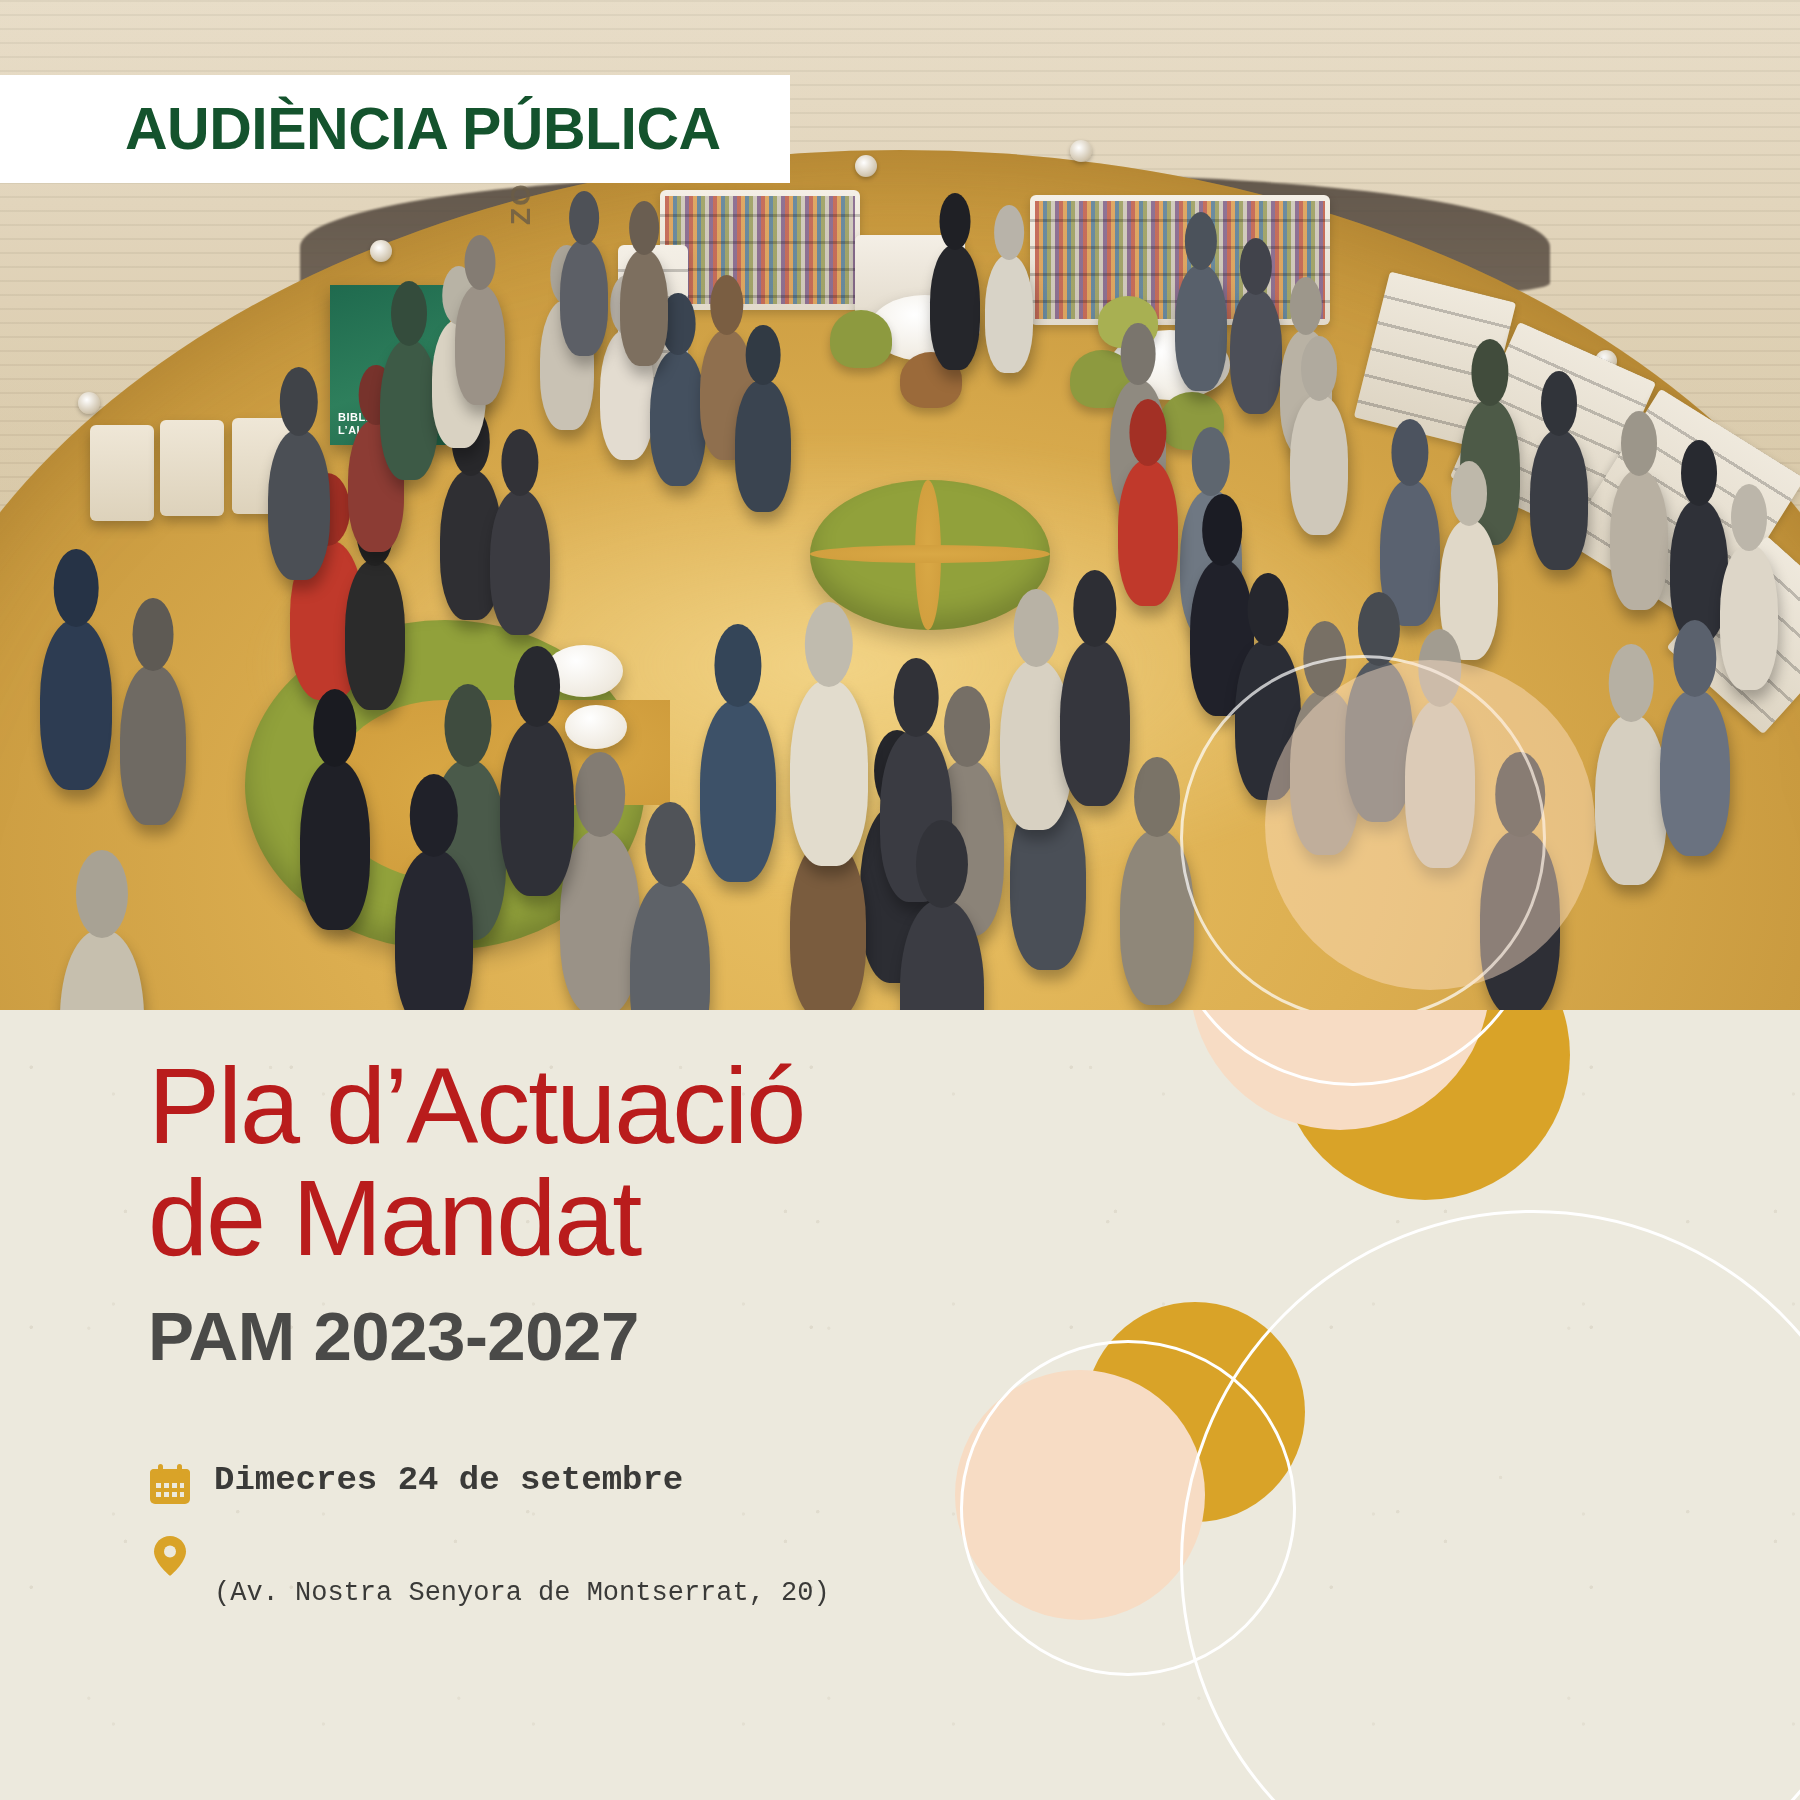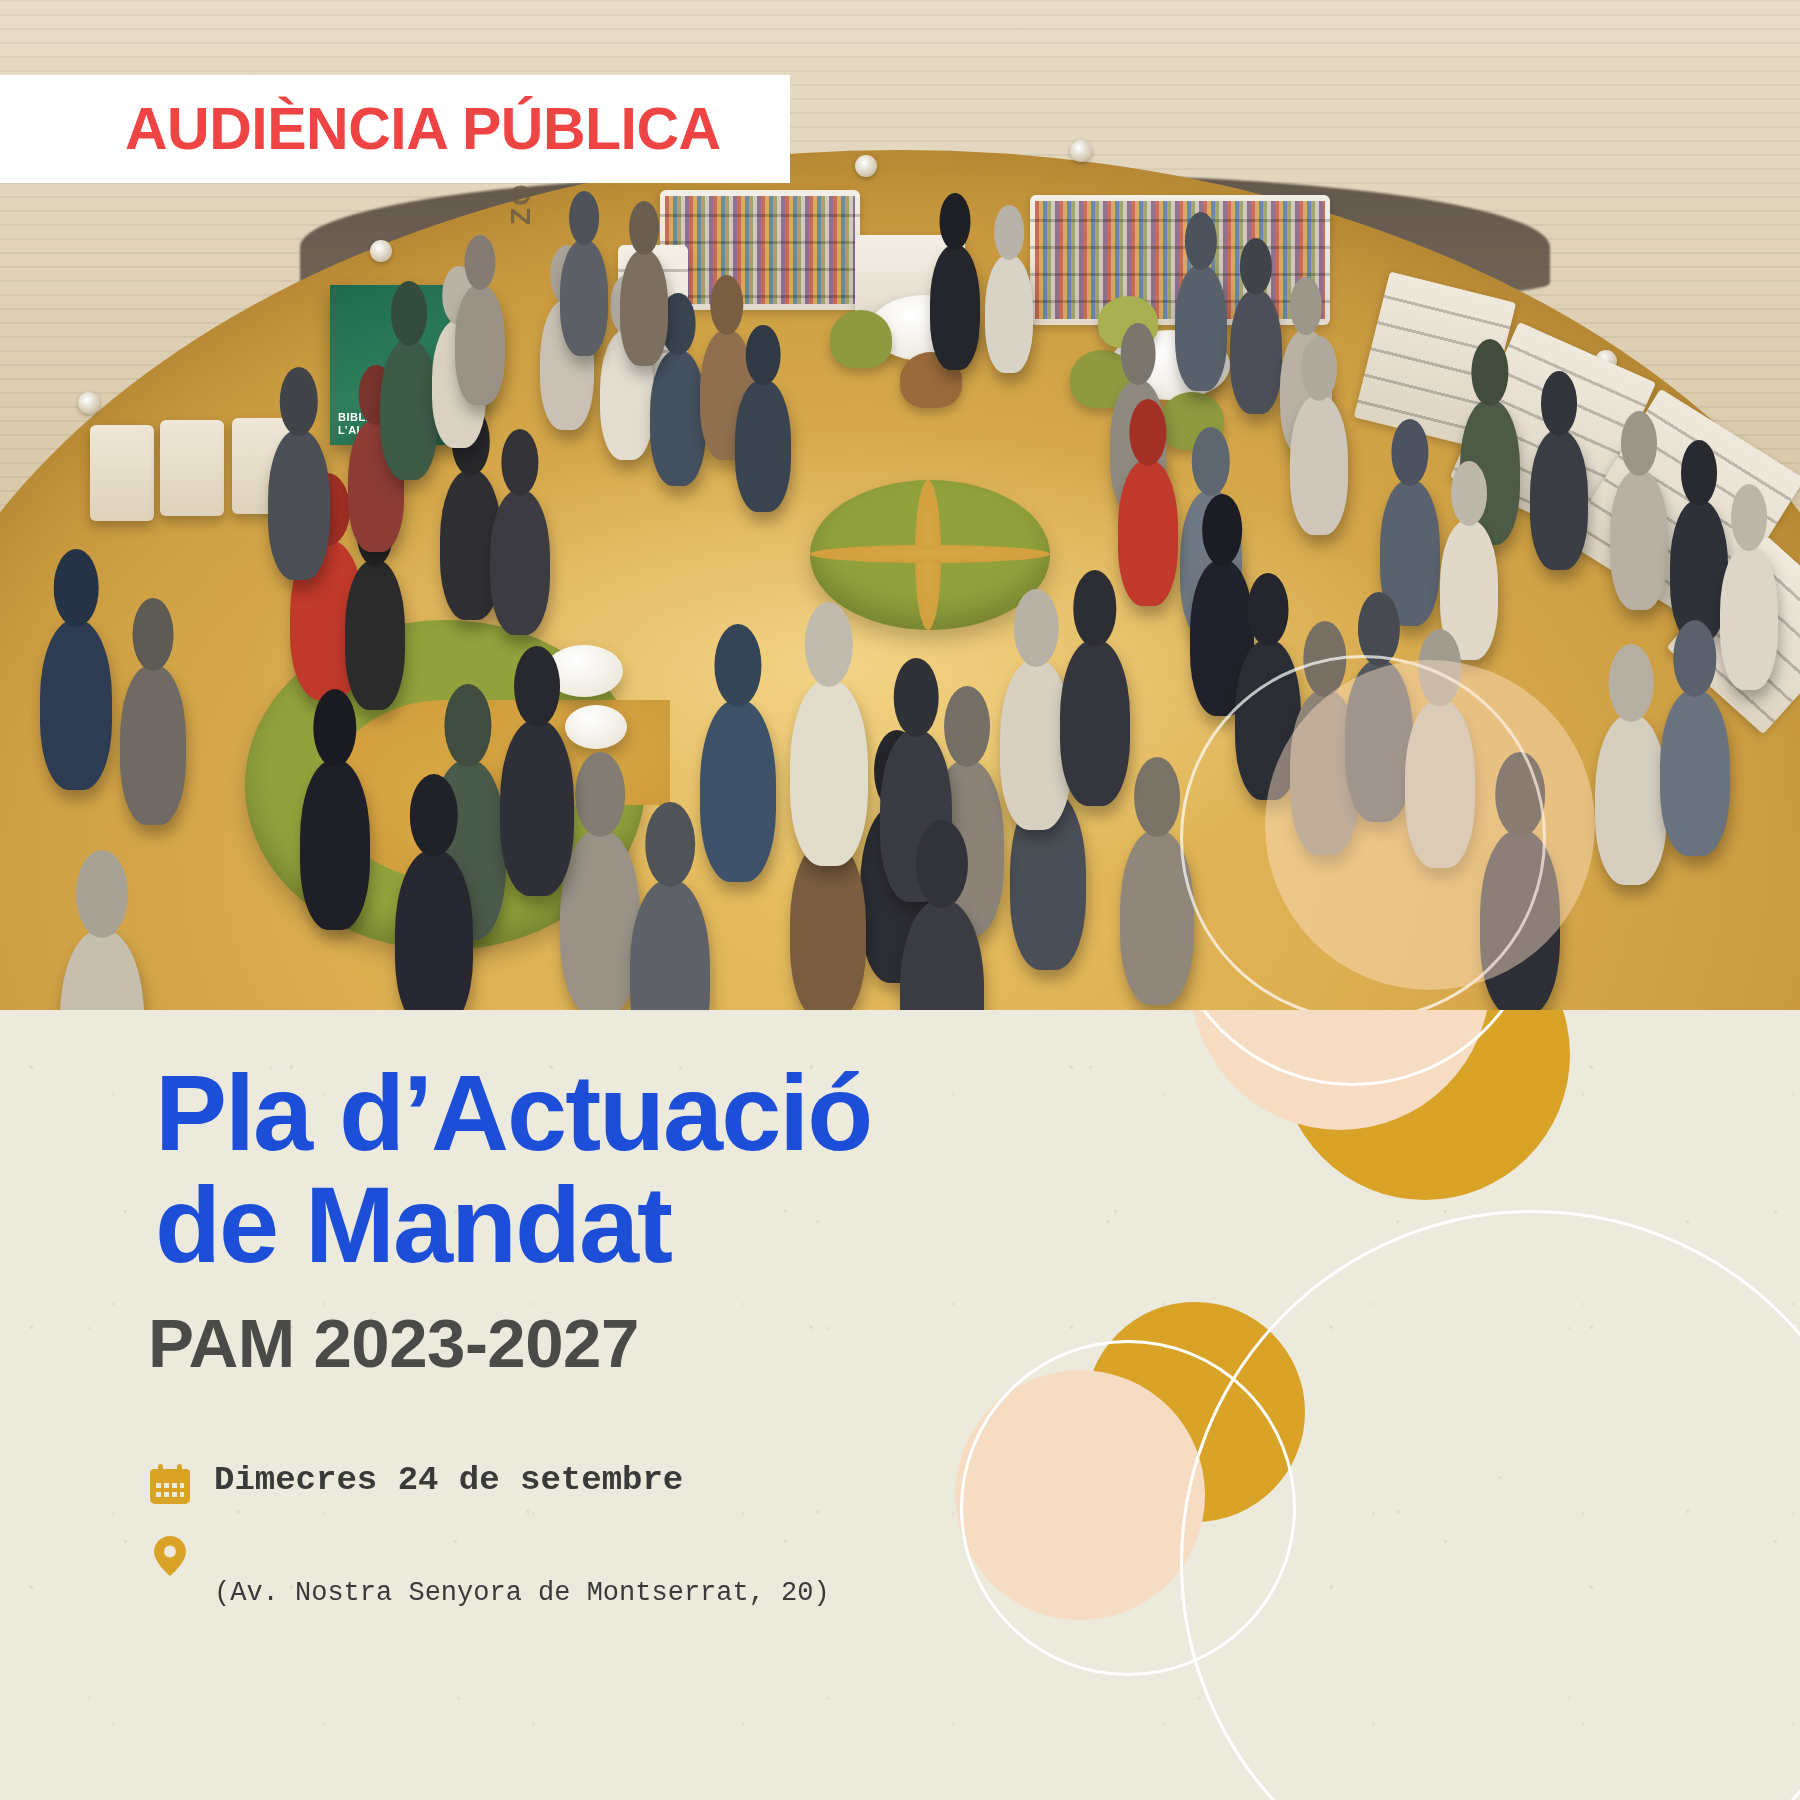--- a/index.html
+++ b/index.html
@@ -197,21 +197,21 @@
     background: #ffffff;
     padding: 20px 46px 20px 125px;
     box-sizing: border-box;
     width: 790px;
     z-index: 8;
   }
   .tag-text {
     font-size: 59px;
     font-weight: 800;
     letter-spacing: -0.5px;
-    color: #ef4444;
+    color: #14532d;
     white-space: nowrap;
   }
 
   
   .panel {
     position: absolute;
     left: 0;
     top: 1010px;
     width: 1800px;
     height: 790px;
@@ -246,24 +246,24 @@
   
   .title-wrap {
     position: absolute;
     left: 148px;
     top: 1050px;
     z-index: 6;
   }
   .title {
     font-size: 108px;
     line-height: 1.04;
-    font-weight: 700;
-    color: #1d4ed8;
+    font-weight: 400;
+    color: #b91c1c;
     letter-spacing: -2px;
-    margin: 7px;
+    margin: 0;
     white-space: pre-line;
   }
   .subtitle {
     margin-top: 22px;
     font-size: 69px;
     font-weight: 800;
     color: #4a4a48;
     letter-spacing: -0.5px;
   }
 

